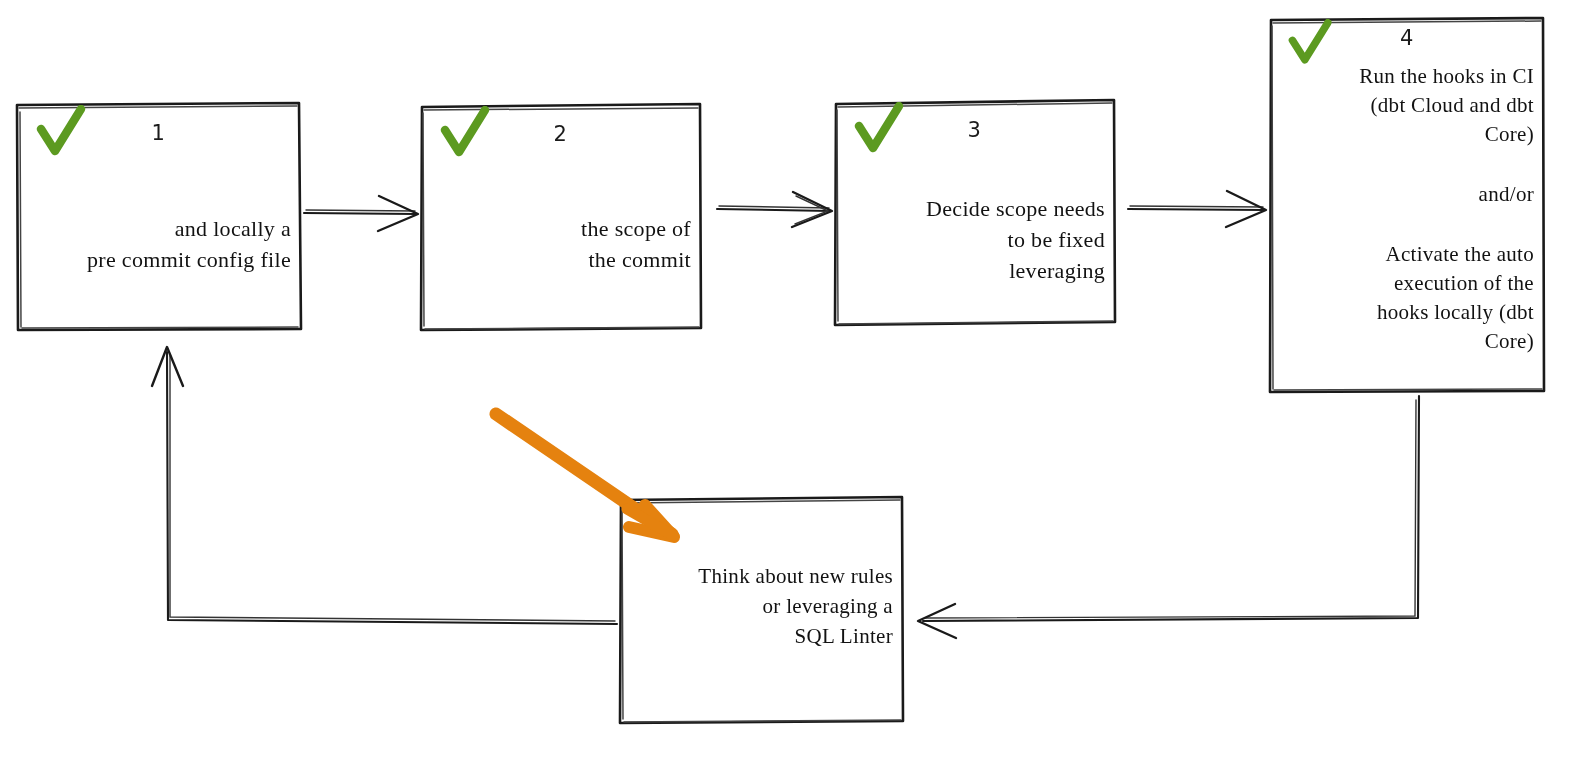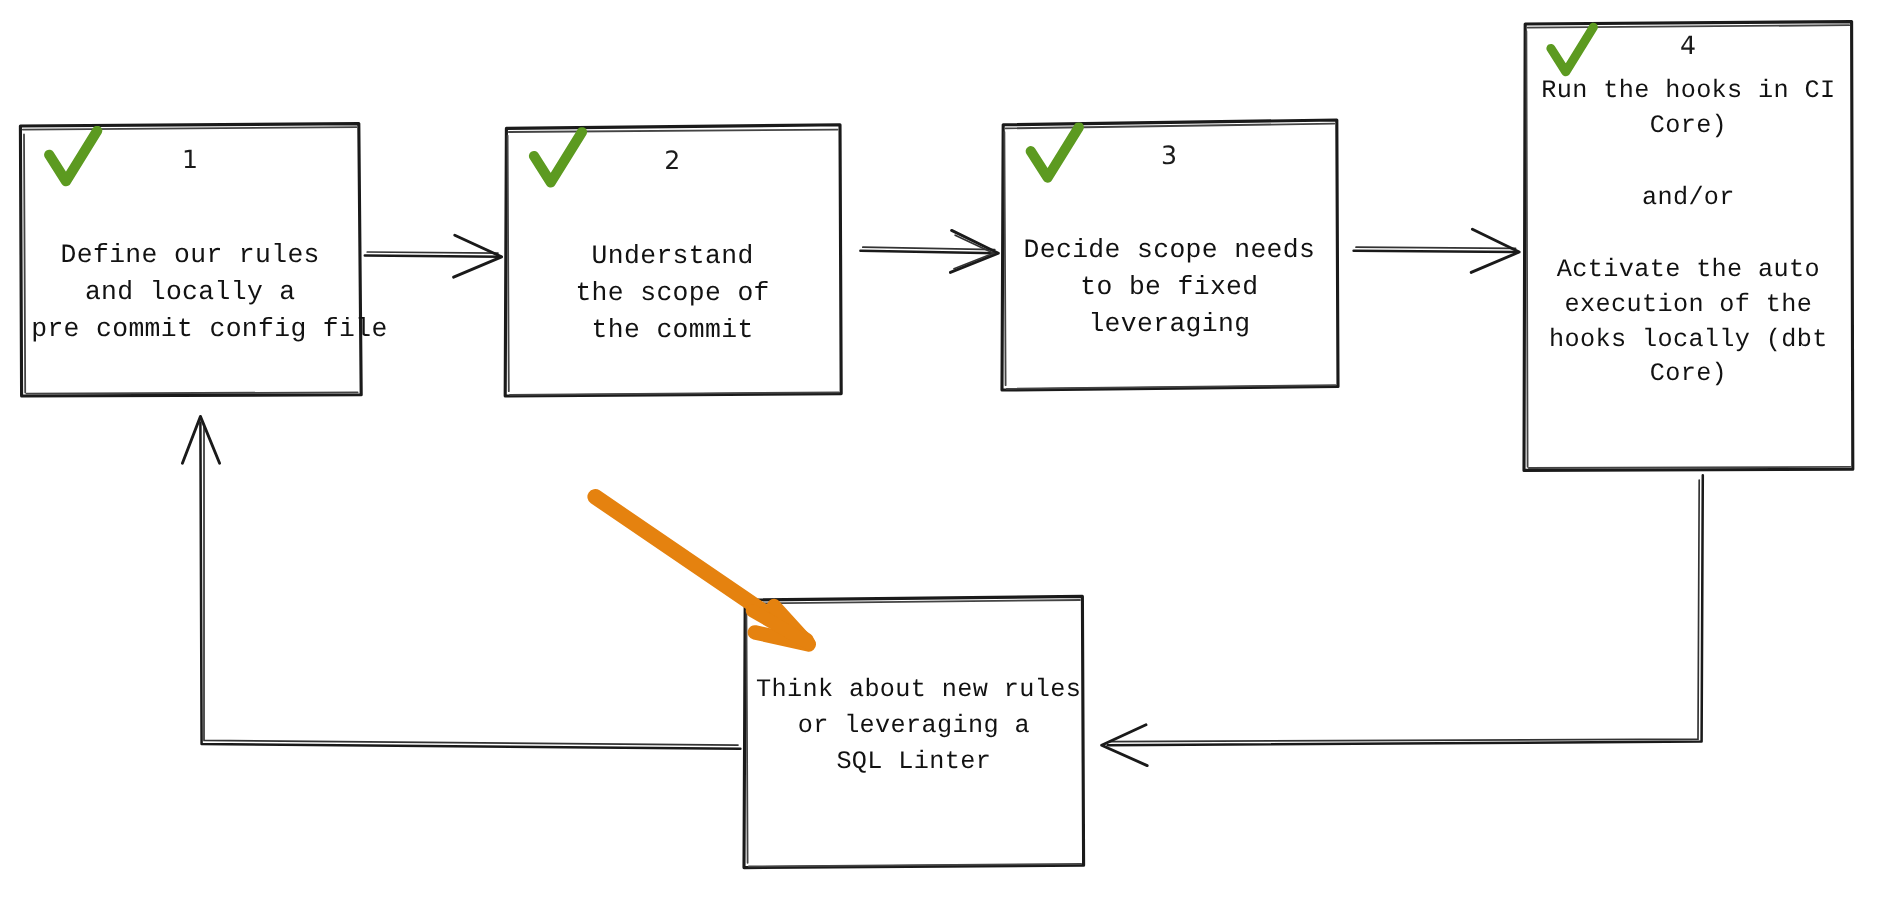--- a/index.html
+++ b/index.html
@@ -71,22 +71,22 @@
     flex-direction: column;
     align-items: center;
     justify-content: center;
     width: 100%;
     padding: 0 10px 8px 10px;
     box-sizing: border-box;
   }
   .line {
     display: block;
     width: 100%;
-    text-align: center;
-    font-family: Liberation Mono, monospace;
+    text-align: right;
+    font-family: Liberation Serif, serif;
     font-size: 22px;
     line-height: 31px;
     color: #121212;
     letter-spacing: 0.3px;
     white-space: nowrap;
   }
   .blank-line {
     height: 31px;
   }
   
@@ -194,37 +194,35 @@
 
   <div class="node" id="node-1">
     <div class="node-body">
       <div class="node-head">
         <svg class="check" viewBox="0 0 52 54" xmlns="http://www.w3.org/2000/svg">
           <path d="M5,24 L19,46 L45,4" fill="none" stroke="#5c9a20" stroke-width="8.5" stroke-linecap="round" stroke-linejoin="round"></path>
         </svg>
         <div class="node-num">1</div>
       </div>
       <div class="node-text">
-        <span class="line">Define our rules</span>
         <span class="line">and locally a</span>
         <span class="line">pre commit config file</span>
       </div>
     </div>
   </div>
 
   <div class="node" id="node-2">
     <div class="node-body">
       <div class="node-head">
         <svg class="check" viewBox="0 0 52 54" xmlns="http://www.w3.org/2000/svg">
           <path d="M5,24 L19,46 L45,4" fill="none" stroke="#5c9a20" stroke-width="8.5" stroke-linecap="round" stroke-linejoin="round"></path>
         </svg>
         <div class="node-num">2</div>
       </div>
       <div class="node-text">
-        <span class="line">Understand</span>
         <span class="line">the scope of</span>
         <span class="line">the commit</span>
       </div>
     </div>
   </div>
 
   <div class="node" id="node-3">
     <div class="node-body">
       <div class="node-head">
         <svg class="check" viewBox="0 0 52 54" xmlns="http://www.w3.org/2000/svg">
@@ -243,20 +241,21 @@
   <div class="node" id="node-4">
     <div class="node-body">
       <div class="node-head">
         <svg class="check" viewBox="0 0 52 54" xmlns="http://www.w3.org/2000/svg">
           <path d="M5,24 L19,46 L45,4" fill="none" stroke="#5c9a20" stroke-width="8.5" stroke-linecap="round" stroke-linejoin="round"></path>
         </svg>
         <div class="node-num">4</div>
       </div>
       <div class="node-text">
         <span class="line">Run the hooks in CI</span>
+        <span class="line">(dbt Cloud and dbt</span>
         <span class="line">Core)</span>
         <span class="line blank-line">&nbsp;</span>
         <span class="line">and/or</span>
         <span class="line blank-line">&nbsp;</span>
         <span class="line">Activate the auto</span>
         <span class="line">execution of the</span>
         <span class="line">hooks locally (dbt</span>
         <span class="line">Core)</span>
       </div>
     </div>

